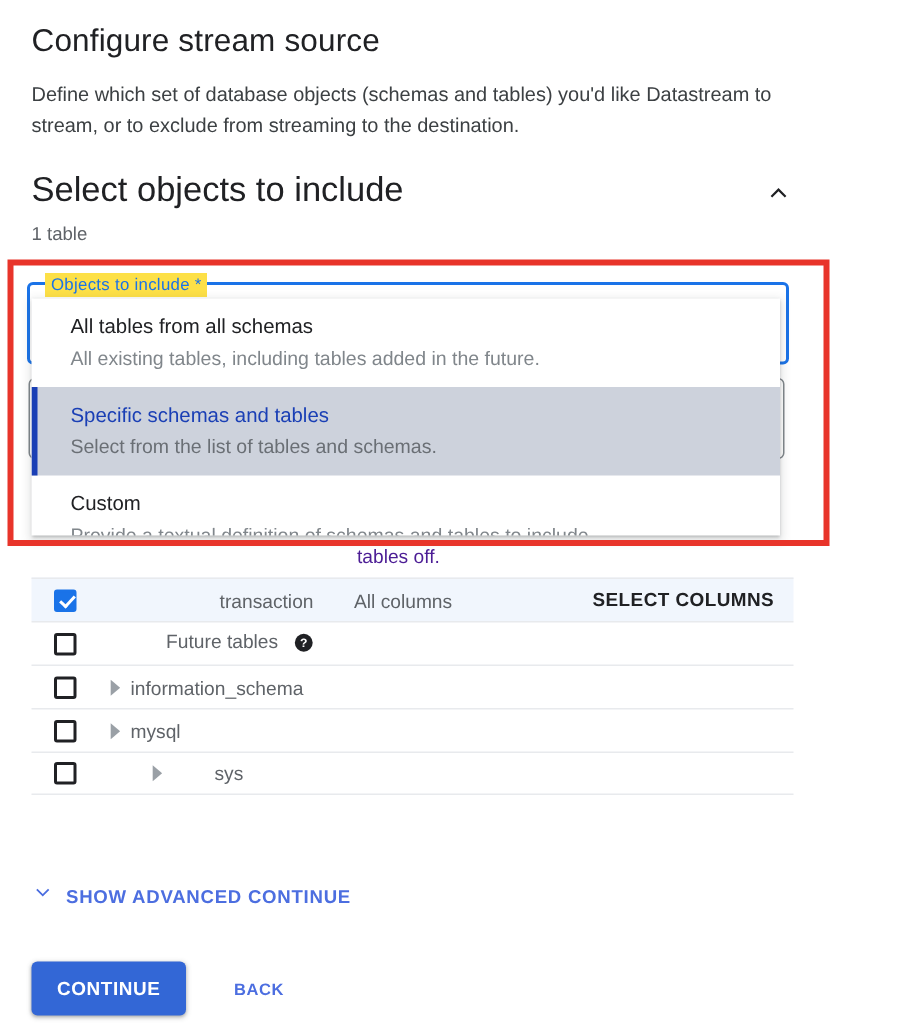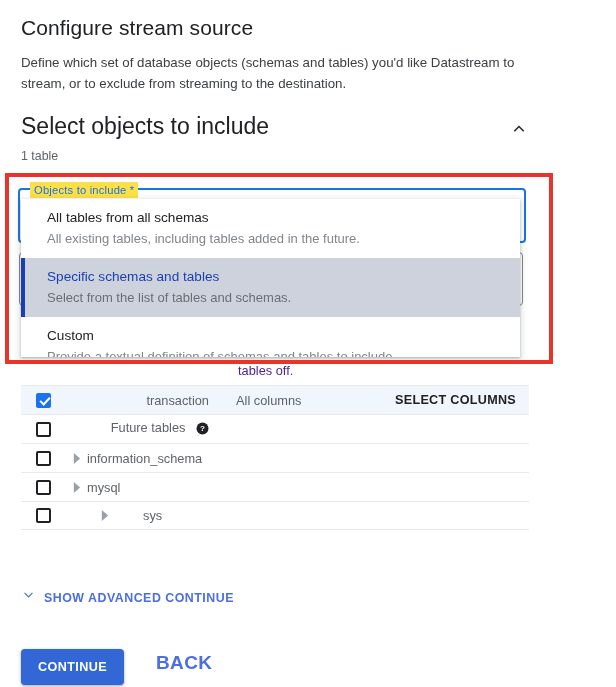--- a/index.html
+++ b/index.html
@@ -268,21 +268,21 @@
     border-radius: 4px;
     padding: 11px 17px;
     box-shadow: 0 1px 2px rgba(60,64,67,.3), 0 1px 3px 1px rgba(60,64,67,.15);
     cursor: pointer;
     font-family: "Liberation Sans", sans-serif;
   }
   .btn-back {
     background: transparent;
     border: none;
     color: #4c6ee0;
-    font-size: 19px;
+    font-size: 11px;
     font-weight: 700;
     letter-spacing: .4px;
     margin-left: 22px;
     padding: 11px 10px;
     cursor: pointer;
     font-family: "Liberation Sans", sans-serif;
   }
 </style>
 </head>
 <body>

